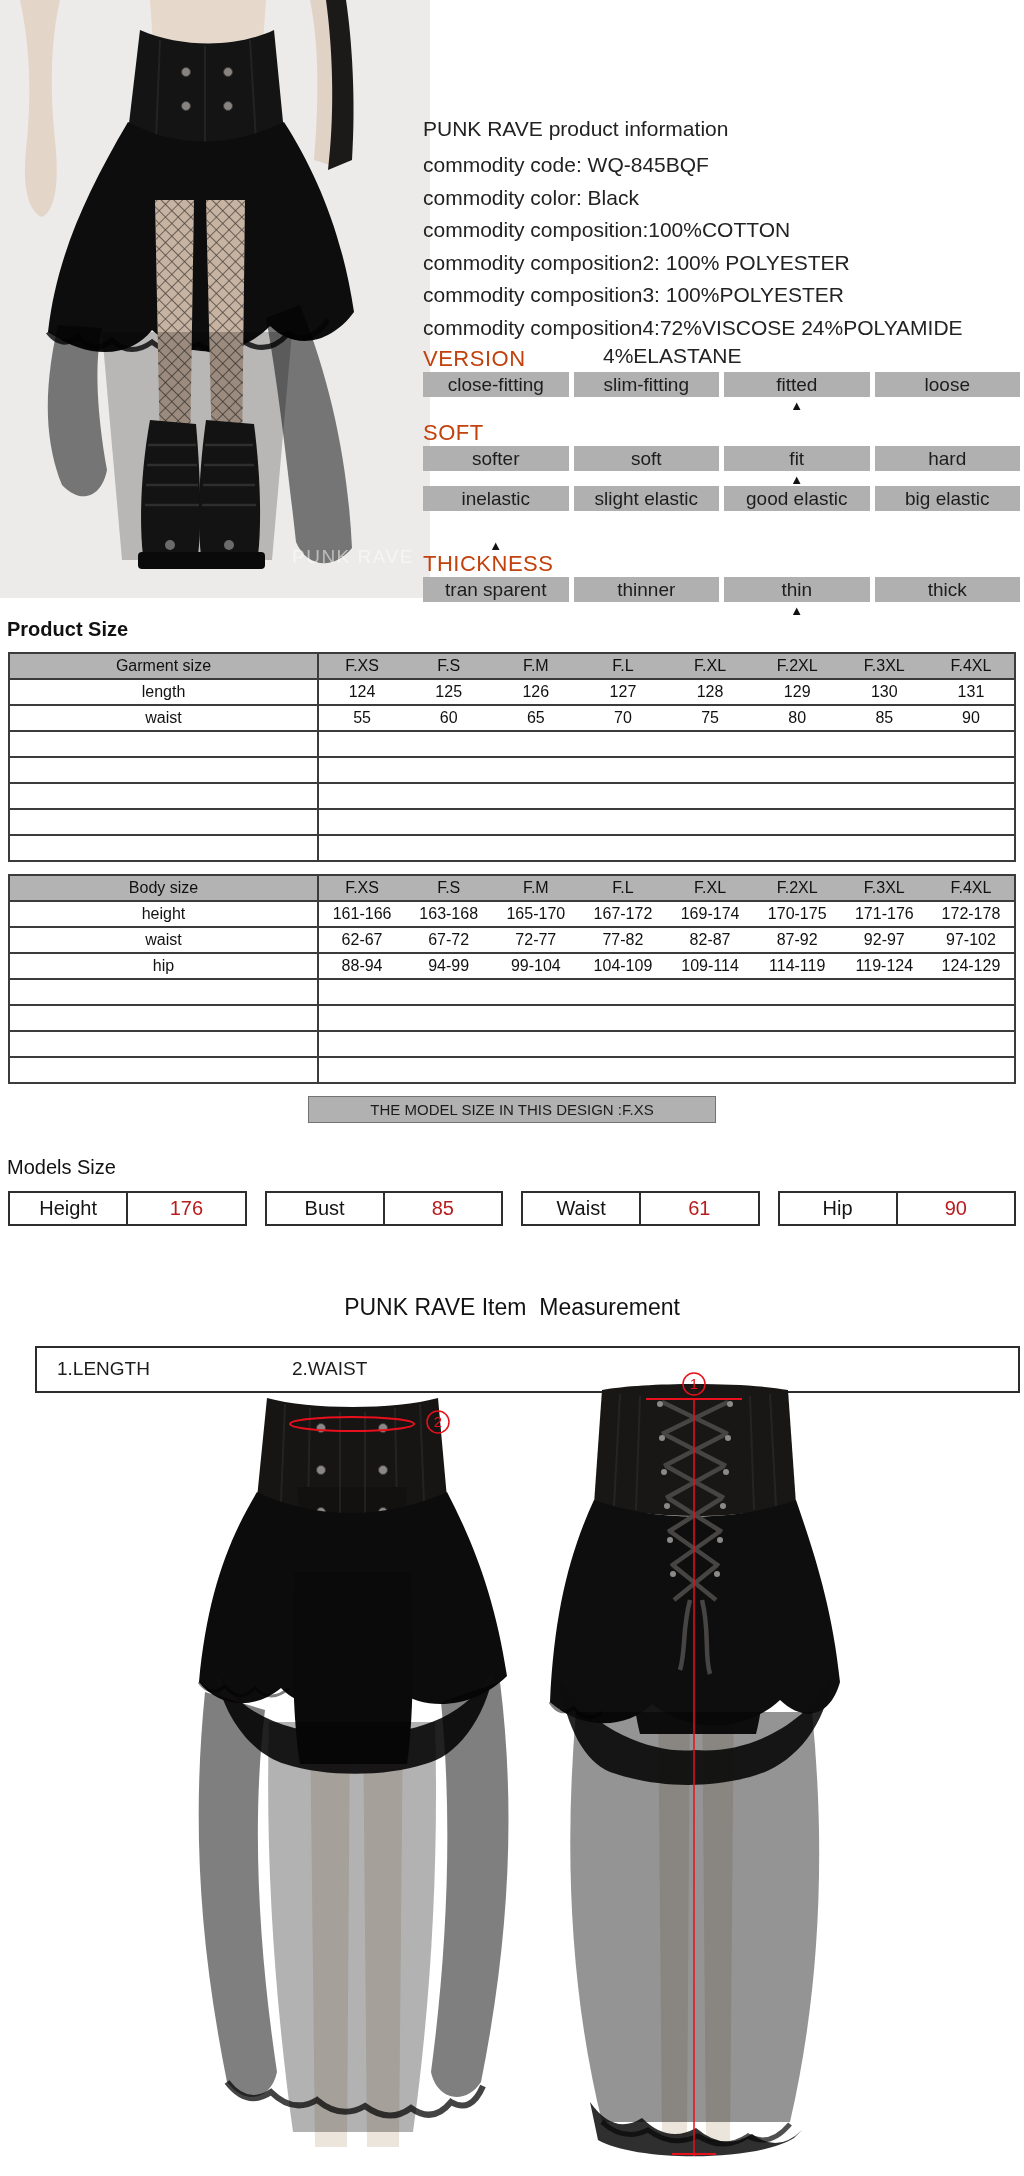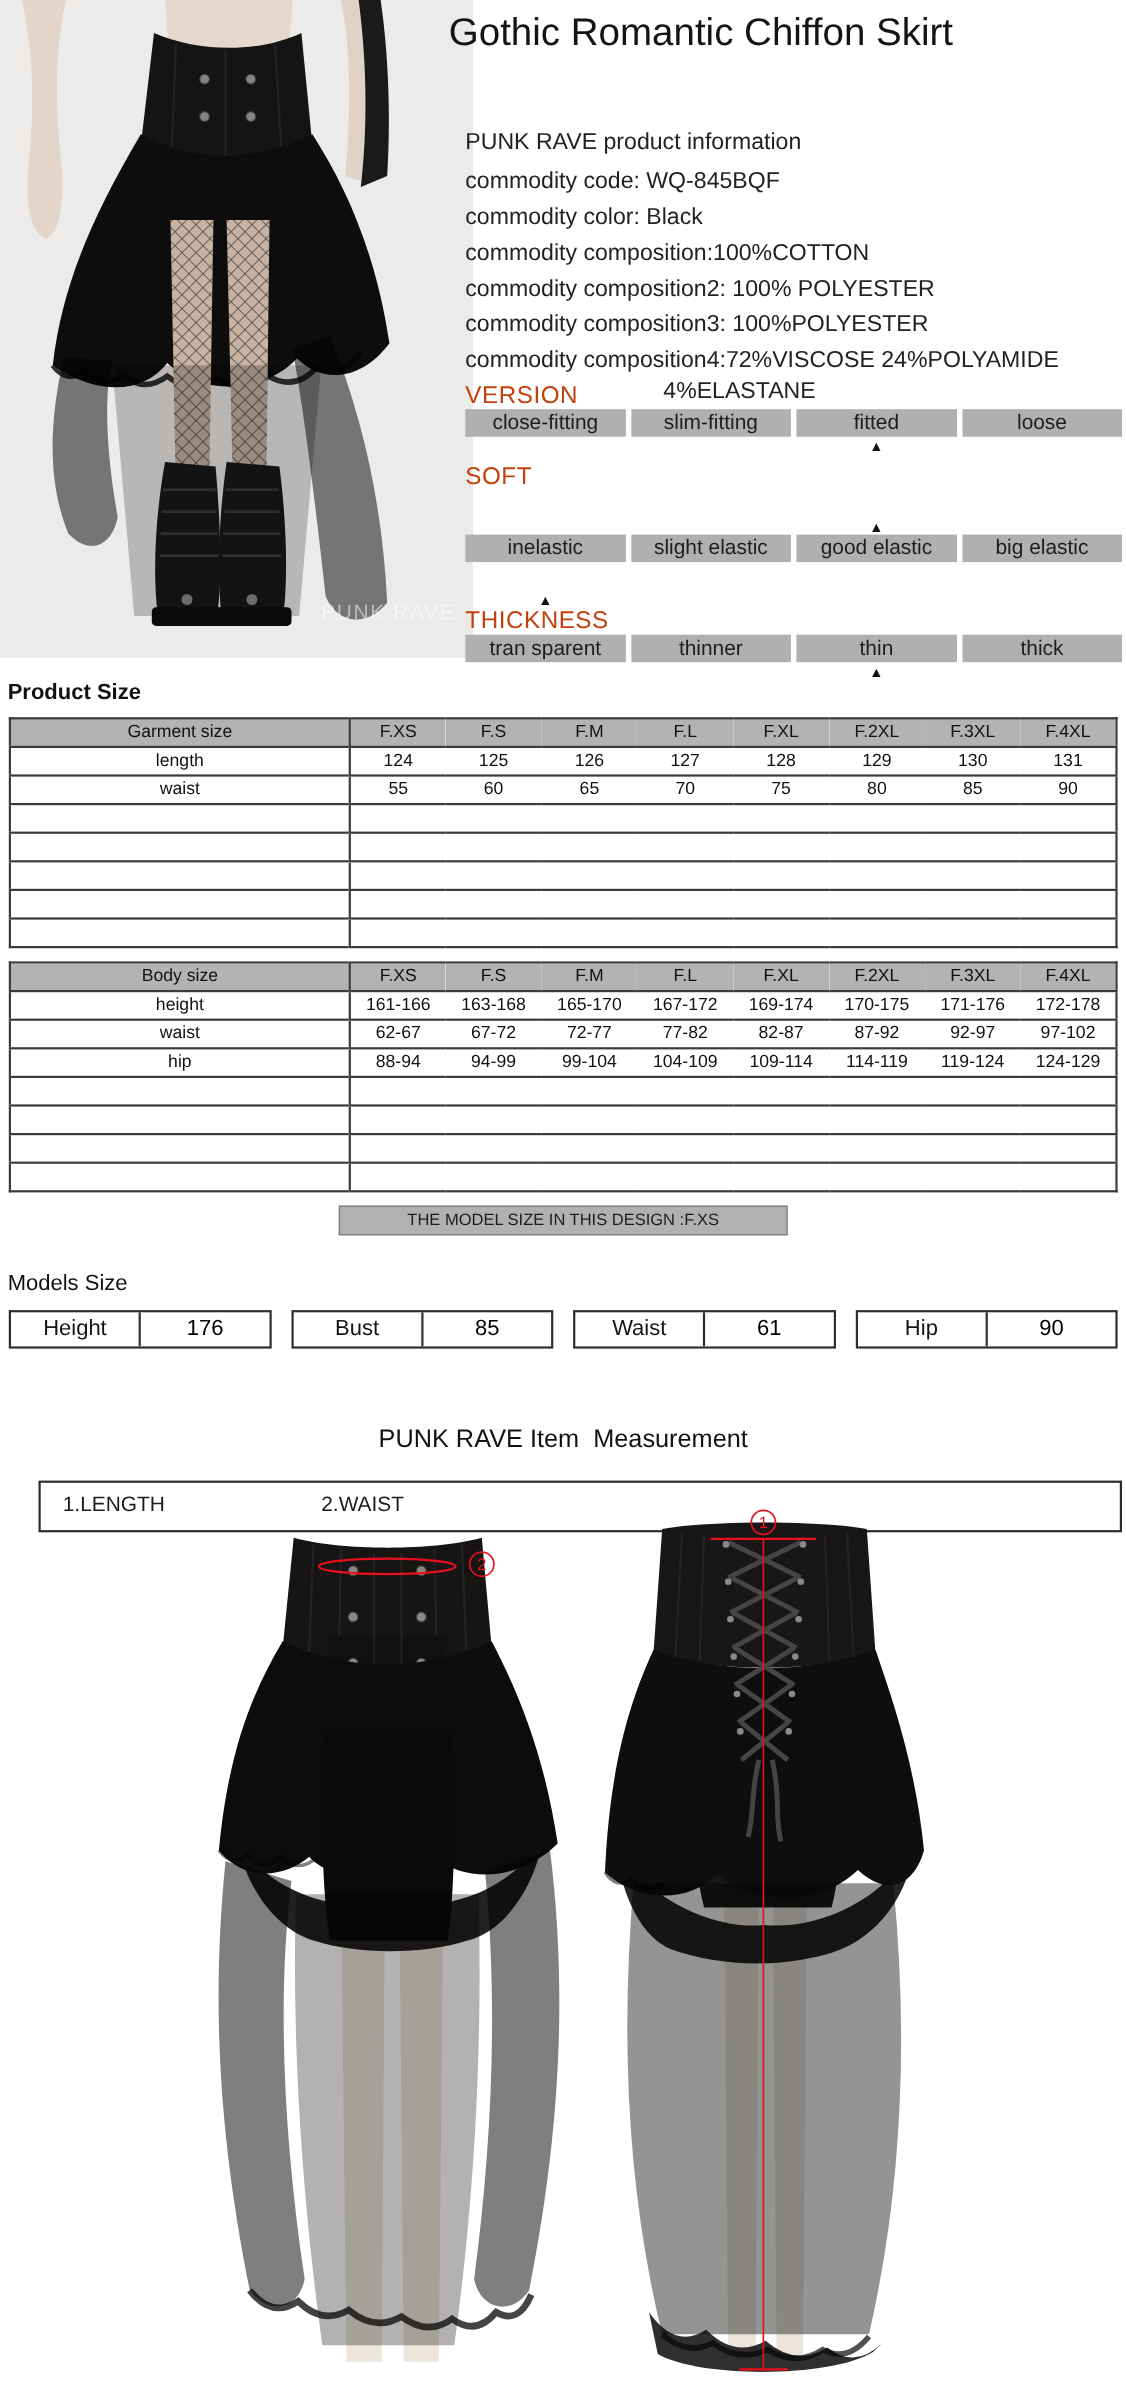--- a/index.html
+++ b/index.html
@@ -47,21 +47,21 @@
 
   #model-size-note{left:308px;top:1096px;width:406px;height:25px;background:#b2b1b1;
       border:1px solid #737373;line-height:25px;text-align:center;font-size:15px;color:#1c1c1c;}
 
   
   #models-row{left:8px;top:1191px;width:1008px;display:flex;gap:18px;}
   .model-box{flex:1;display:flex;border:2px solid #2e2e2e;height:31px;}
   .model-box .m-label{flex:1;border-right:2px solid #2e2e2e;display:flex;align-items:center;
       justify-content:center;font-size:20px;color:#141414;}
   .model-box .m-value{flex:1;display:flex;align-items:center;justify-content:center;
-      font-size:20px;color:#000000;}
+      font-size:20px;color:#b91c1c;}
 
   
   #measure-heading{left:0;top:1294px;width:1024px;text-align:center;font-size:23px;
       color:#121212;white-space:pre;}
   #legend-box{left:35px;top:1346px;width:981px;height:43px;border:2px solid #2c2c2c;}
   .legend-item{position:absolute;top:10px;font-size:19px;color:#1c1c1c;}
   #legend-1{left:20px;}
   #legend-2{left:255px;}
 
   svg{display:block;}
@@ -113,21 +113,20 @@
       <rect x="138" y="552" width="66" height="17" rx="4" fill="#0a0a0a"></rect>
       <rect x="197" y="552" width="68" height="17" rx="4" fill="#0a0a0a"></rect>
       <path d="M148,445 H196 M147,465 H197 M146,485 H198 M145,505 H199 M205,445 H253 M204,465 H254 M203,485 H255 M202,505 H256" stroke="#2e2e2e" stroke-width="2.5" fill="none"></path>
       <circle cx="170" cy="545" r="5" fill="#6b6b6b"></circle>
         <circle cx="229" cy="545" r="5" fill="#6b6b6b"></circle>
 
       <text x="292" y="563" font-size="19" letter-spacing="1.5" fill="#ffffff" opacity=".5">PUNK RAVE</text>
     </svg>
   </div>
 
-  <div class="abs" id="title">Gothic Romantic Chiffon Skirt</div>
   <div class="abs" id="info-heading">PUNK RAVE product information</div>
   <div class="abs" id="info-lines">
       <div class="info-line">commodity code: WQ-845BQF</div>
       <div class="info-line">commodity color: Black</div>
       <div class="info-line">commodity composition:100%COTTON</div>
       <div class="info-line">commodity composition2: 100% POLYESTER</div>
       <div class="info-line">commodity composition3: 100%POLYESTER</div>
       <div class="info-line">commodity composition4:72%VISCOSE 24%POLYAMIDE</div>
       <div class="info-line2">4%ELASTANE</div>
     </div>
@@ -138,20 +137,26 @@
         <div class="attr-row">
           <div class="attr-cell">close-fitting</div>
           <div class="attr-cell">slim-fitting</div>
           <div class="attr-cell">fitted</div>
           <div class="attr-cell">loose</div>
         </div>
         <div class="attr-marker" style="left: 366.75px;">▲</div>
       </div>
       <div class="attr-group">
         <div class="attr-label">SOFT</div>
+        <div class="attr-row">
+          <div class="attr-cell">softer</div>
+          <div class="attr-cell">soft</div>
+          <div class="attr-cell">fit</div>
+          <div class="attr-cell">hard</div>
+        </div>
         <div class="attr-marker" style="left: 366.75px;">▲</div>
       </div>
       <div class="attr-group">
         <div class="attr-row">
           <div class="attr-cell">inelastic</div>
           <div class="attr-cell">slight elastic</div>
           <div class="attr-cell">good elastic</div>
           <div class="attr-cell">big elastic</div>
         </div>
         <div class="attr-marker" style="left: 65.75px;">▲</div>

